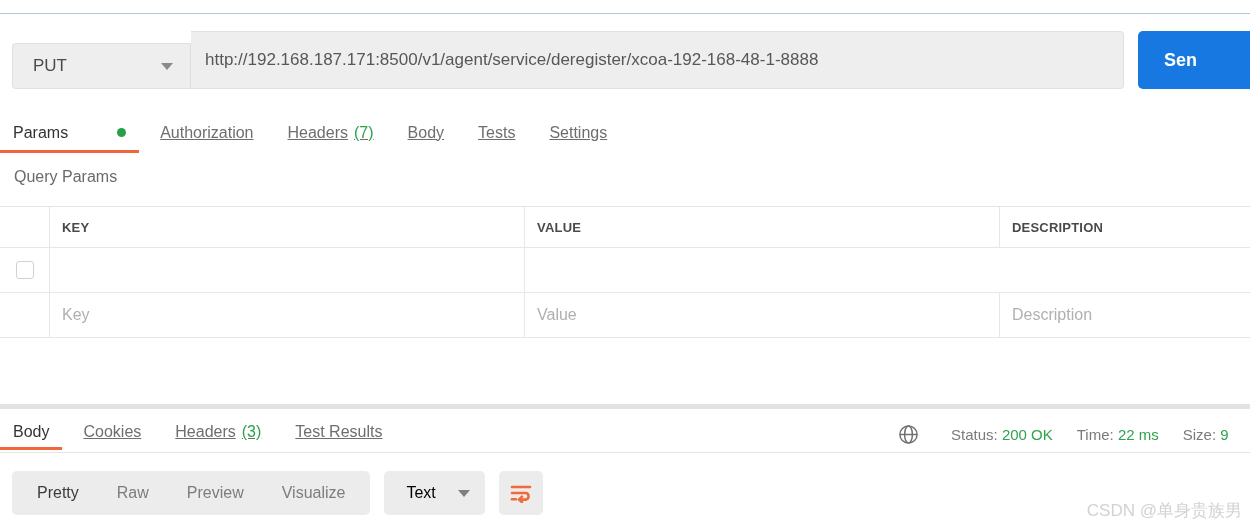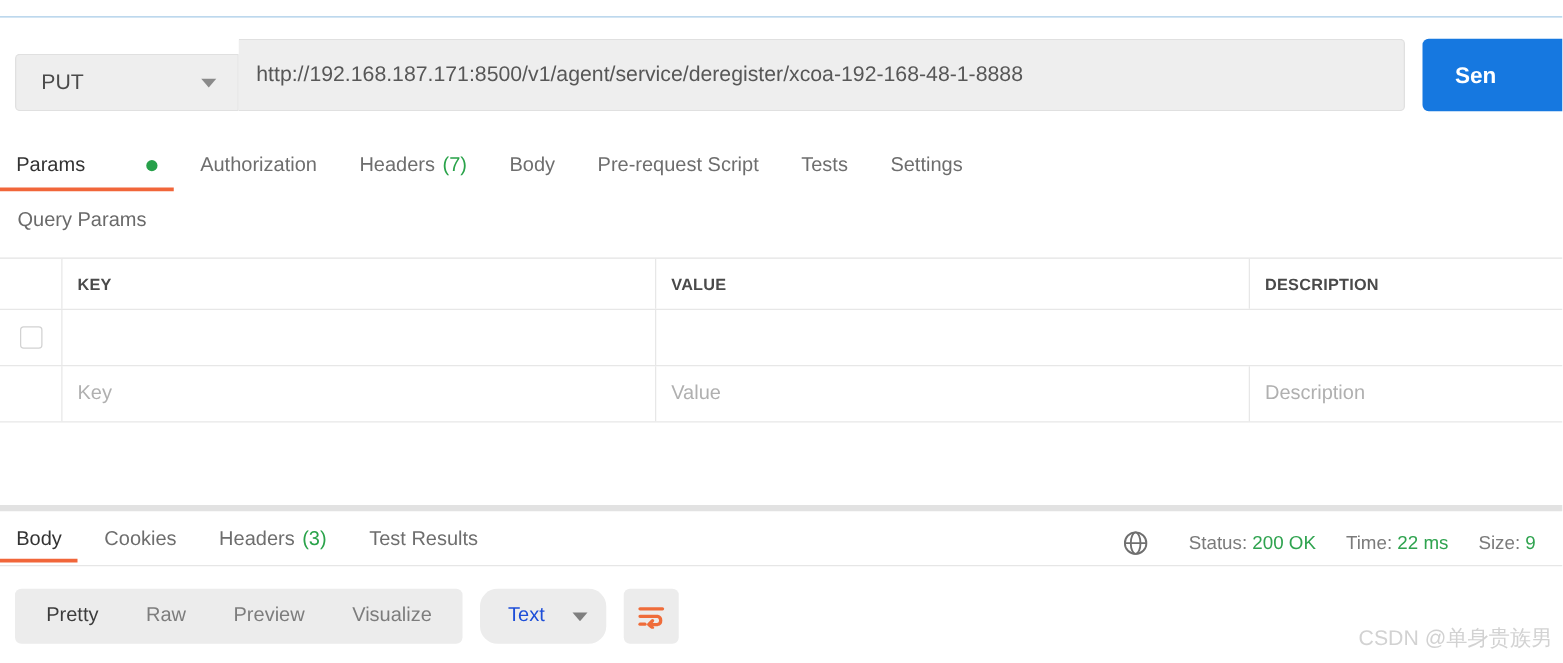--- a/index.html
+++ b/index.html
@@ -105,21 +105,21 @@
   .tab {
     height: 41px;
     display: flex;
     align-items: center;
     font-size: 16px;
     color: #6e6e6e;
     white-space: nowrap;
     position: relative;
   }
   .tab.first { margin-left: 13px; gap: 40px; }
-  .tab + .tab { margin-left: 34px; }
+  .tab + .tab { margin-left: 34px; text-decoration: underline; }
   .tab.active { color: #333333; }
   .tab .underline {
     position: absolute;
     left: -13px;
     right: -13px;
     bottom: 0;
     height: 3px;
     background: #f1663a;
   }
   .dot {
@@ -266,29 +266,29 @@
   .seg-item {
     font-size: 16px;
     color: #7d7d7d;
     padding: 0 19px;
     line-height: 44px;
     white-space: nowrap;
   }
   .seg-item.active { color: #3c3c3c; }
   .dropdown {
     background: #ececec;
-    border-radius: 14px;
+    border-radius: 5px;
     height: 44px;
     margin-left: 14px;
     display: flex;
     align-items: center;
     padding: 0 15px 0 22px;
     box-sizing: border-box;
     font-size: 16px;
-    color: #1d4ed8;
+    color: #000000;
   }
   .dropdown .caret { margin-left: 22px; border-top-color: #7f7f7f; }
   .wrap-btn {
     background: #ececec;
     border-radius: 5px;
     height: 44px;
     width: 44px;
     margin-left: 14px;
     display: flex;
     align-items: center;
@@ -331,23 +331,20 @@
   </div>
   <div class="tab">
     <span>Authorization</span>
   </div>
   <div class="tab">
     <span>Headers</span>
     <span class="count">(7)</span>
   </div>
   <div class="tab">
     <span>Body</span>
-  </div>
-  <div class="tab">
-    <span>Pre-request Script</span>
   </div>
   <div class="tab">
     <span>Tests</span>
   </div>
   <div class="tab">
     <span>Settings</span>
   </div>
 </div>
 
 <div class="query-title">Query Params</div>

